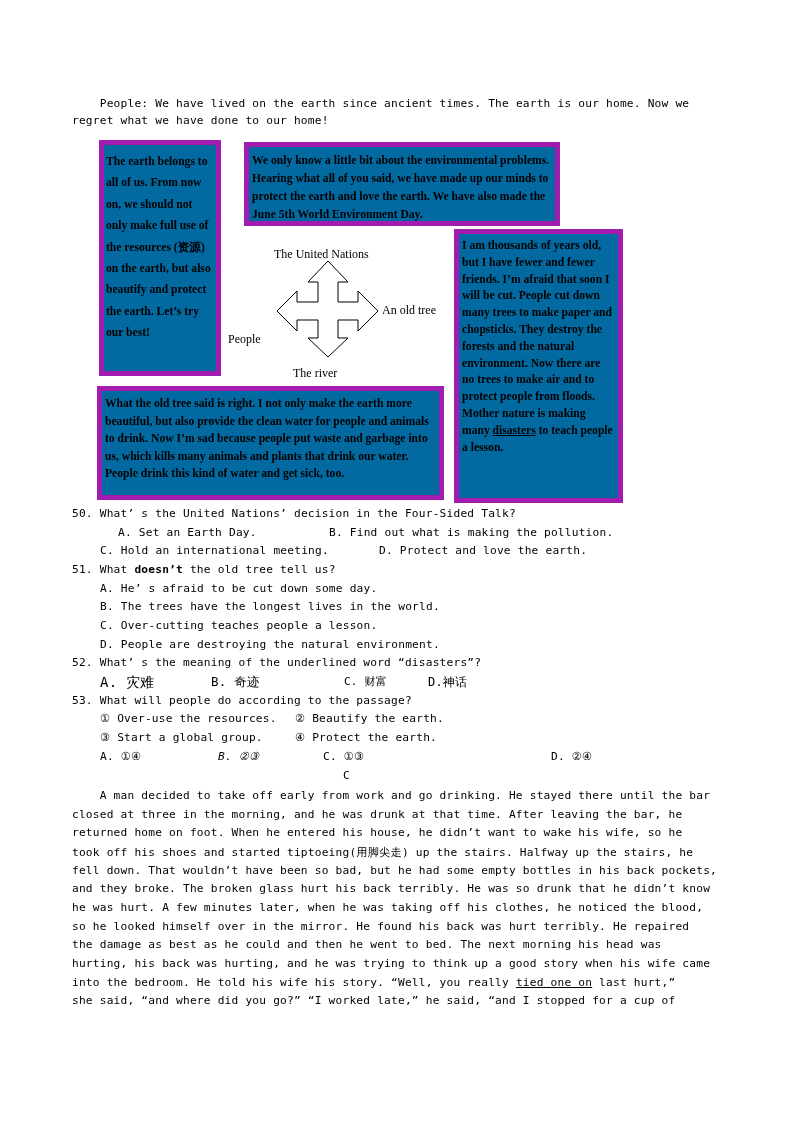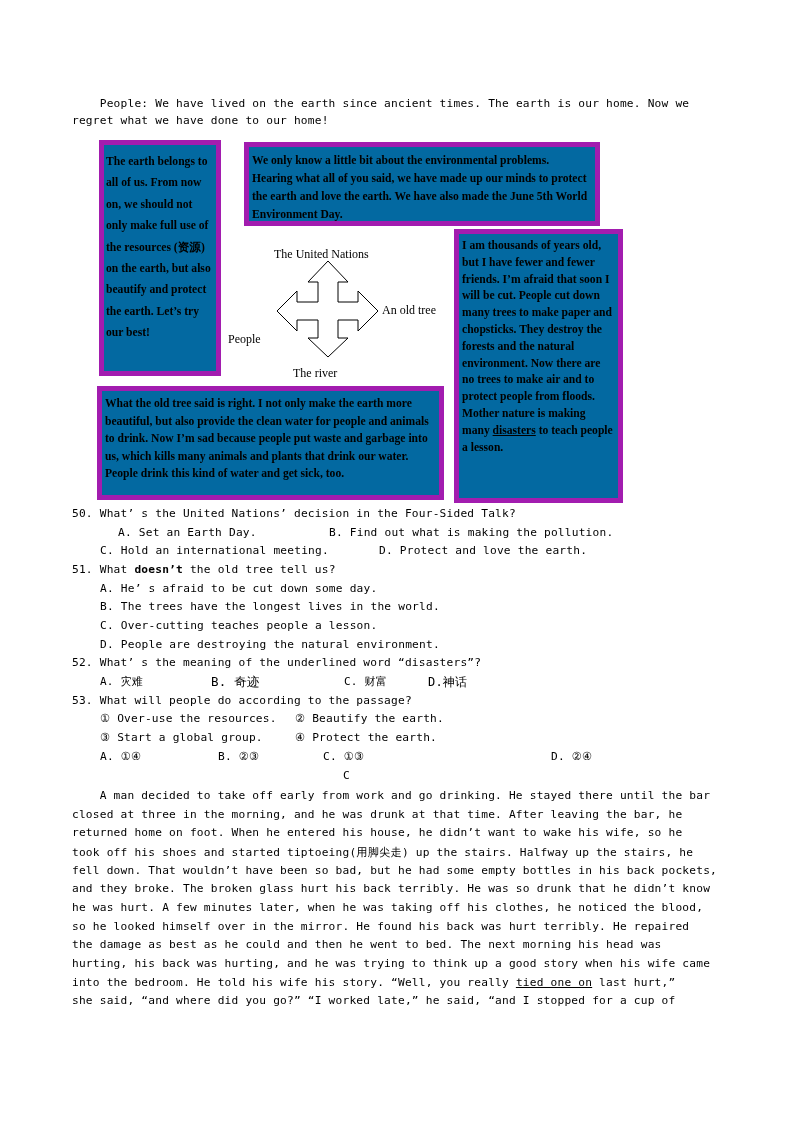--- a/index.html
+++ b/index.html
@@ -22,21 +22,21 @@
 <body>
 
 <div class="abs mono" style="left:72px; top:97px;">&nbsp;&nbsp;&nbsp;&nbsp;<span>People: We have lived on the earth since ancient times. The earth is our home. Now we</span></div>
 <div class="abs mono" style="left:72px; top:114px;">regret what we have done to our home!</div>
 
 <div>
   <div class="box" id="box-people" style="left:99px; top:140px; width:122px; height:236px;">
     <p>The earth belongs to all of us. From now on, we should not only make full use of the resources (资源) on the earth, but also beautify and protect the earth. Let’s try our best!</p>
   </div>
 
-  <div class="box" id="box-un" style="left:244px; top:142px; width:356px; height:84px;">
+  <div class="box" id="box-un" style="left:244px; top:142px; width:316px; height:84px;">
     <p>We only know a little bit about the environmental problems. Hearing what all of you said, we have made up our minds to protect the earth and love the earth. We have also made the June 5th World Environment Day.</p>
   </div>
 
   <div class="box" id="box-tree" style="left:454px; top:229px; width:169px; height:274px;">
     <p><span>I am thousands of years old, but I have fewer and fewer friends. I’m afraid that soon I will be cut. People cut down many trees to make paper and chopsticks. They destroy the forests and the natural environment. Now there are no trees to make air and to protect people from floods. Mother nature is making many </span><span class="u">disasters</span><span> to teach people a lesson.</span></p>
   </div>
 
   <div class="box" id="box-river" style="left:97px; top:386px; width:347px; height:114px;">
     <p>What the old tree said is right. I not only make the earth more beautiful, but also provide the clean water for people and animals to drink. Now I’m sad because people put waste and garbage into us, which kills many animals and plants that drink our water. People drink this kind of water and get sick, too.</p>
   </div>
@@ -72,36 +72,36 @@
   <div class="qline mono" style="left:100px; top:582px;">A. He’ s afraid to be cut down some day.</div>
   <div class="qline mono" style="left:100px; top:600px;">B. The trees have the longest lives in the world.</div>
   <div class="qline mono" style="left:100px; top:619px;">C. Over-cutting teaches people a lesson.</div>
   <div class="qline mono" style="left:100px; top:638px;">D. People are destroying the natural environment.</div>
 </div>
 
 <div>
   <div class="qline mono" style="left:72px; top:656px;">
     <span>52.</span>&nbsp;<span>What’ s the meaning of the underlined word “disasters”?</span>
   </div>
-  <div class="qline mono" style="left:100px; top:674px; font-size:11px;">A. 灾难</div>
+  <div class="qline mono" style="left:100px; top:674px; font-size:14px;">A. 灾难</div>
   <div class="qline mono" style="left:211px; top:674px; font-size:12.5px;">B. 奇迹</div>
   <div class="qline mono" style="left:316px; top:674px; font-size:11px;margin-left:28px;">C. 财富</div>
   <div class="qline mono" style="left:428px; top:674px; font-size:12px;">D.神话</div>
 </div>
 
 <div>
   <div class="qline mono" style="left:72px; top:694px;">
     <span>53.</span>&nbsp;<span>What will people do according to the passage?</span>
   </div>
   <div class="qline mono" style="left:100px; top:712px;">① Over-use the resources.</div>
   <div class="qline mono" style="left:295px; top:712px;">② Beautify the earth.</div>
   <div class="qline mono" style="left:100px; top:731px;">③ Start a global group.</div>
   <div class="qline mono" style="left:295px; top:731px;">④ Protect the earth.</div>
   <div class="qline mono" style="left:100px; top:750px;">A. ①④</div>
-  <div class="qline mono" style="left:218px; top:750px;">B. ②③</div>
+  <div class="qline mono" style="left:218px; top:750px;font-style:italic;">B. ②③</div>
   <div class="qline mono" style="left:323px; top:750px;">C. ①③</div>
   <div class="qline mono" style="left:551px; top:750px;">D. ②④</div>
 </div>
 
 <div class="qline mono" style="left:343px; top:769px;">C</div>
 
 <div>
   <div class="line mono" style="top:789px; white-space:pre;">    A man decided to take off early from work and go drinking. He stayed there until the bar</div>
   <div class="line mono" style="top:808px;">closed at three in the morning, and he was drunk at that time. After leaving the bar, he</div>
   <div class="line mono" style="top:826px;">returned home on foot. When he entered his house, he didn’t want to wake his wife, so he</div>

